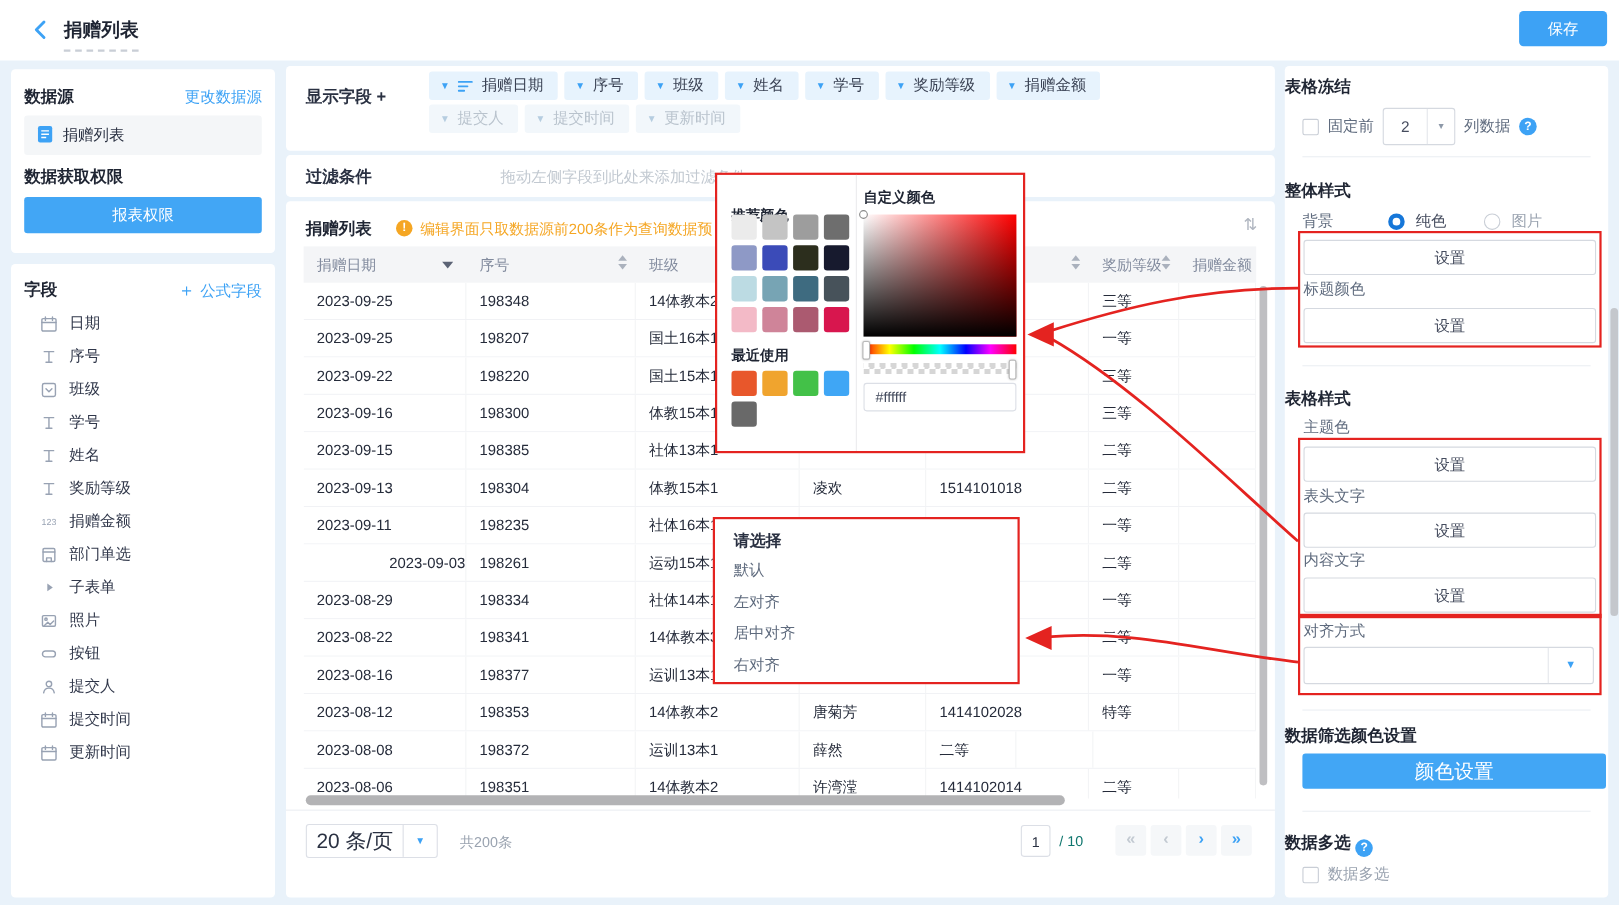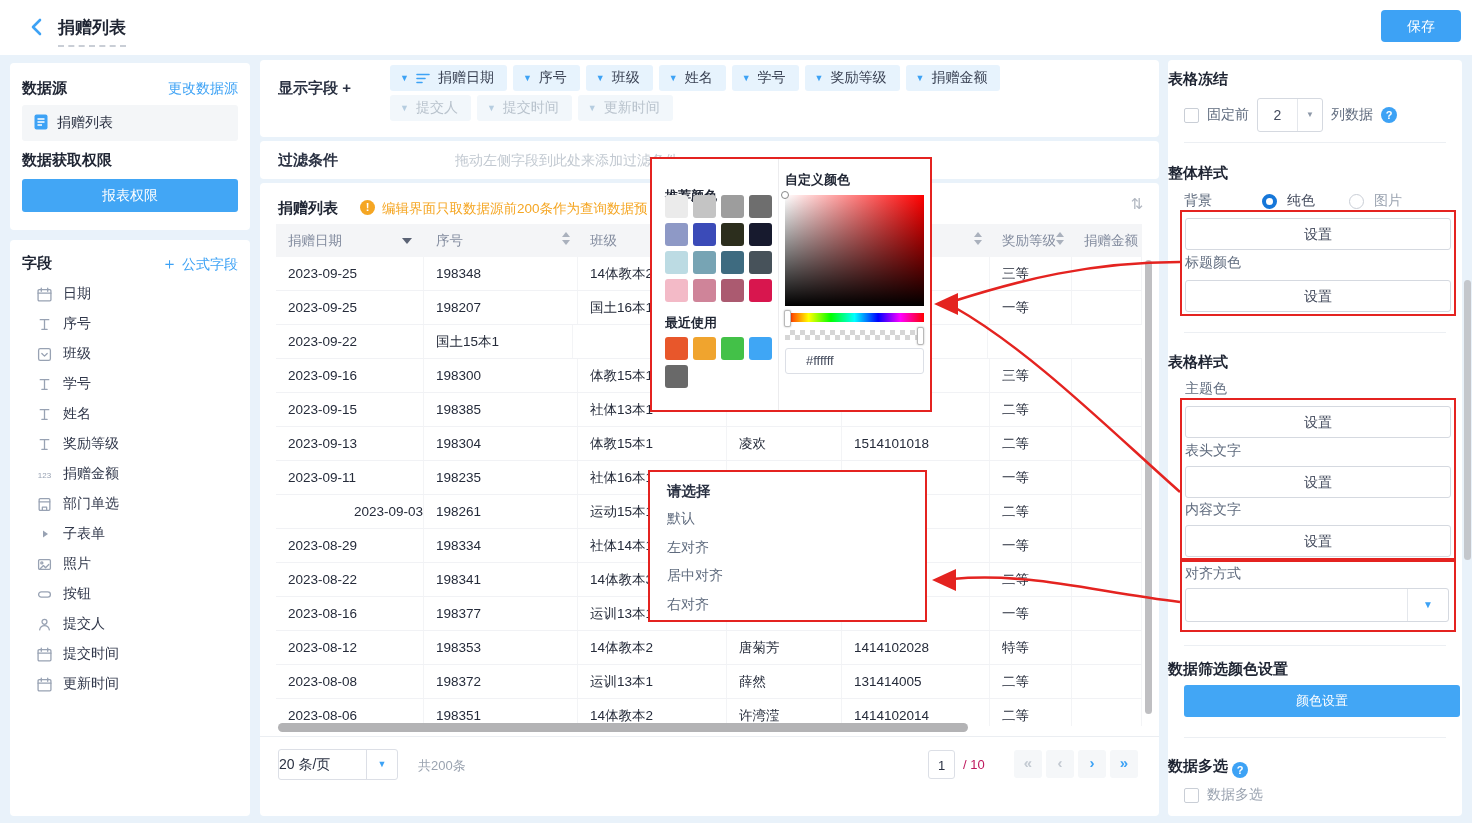--- a/index.html
+++ b/index.html
@@ -46,60 +46,60 @@
   .updown .dn{border-top:5px solid #aab1bd;}
   #tbody{position:absolute;left:16px;top:74px;width:866px;height:469px;overflow:hidden;}
   .trow{display:flex;height:34px;border-bottom:1px solid #f1f2f5;box-sizing:border-box;background:#fff;}
   .tcell{box-sizing:border-box;padding-left:12px;line-height:33px;font-size:13.5px;color:#252b3a;border-right:1px solid #f3f4f6;white-space:nowrap;overflow:hidden;}
   #vscroll{position:absolute;left:885px;top:77px;width:7px;height:454px;background:#bfbfc2;border-radius:4px;}
   #hscroll{position:absolute;left:18px;top:540px;width:690px;height:9px;background:#b3b3b5;border-radius:5px;}
   
   #pagerLine{position:absolute;left:0px;top:553px;width:899px;height:1px;background:#ebeef2;}
   #pager{position:absolute;left:0;top:554px;width:899px;height:60px;}
   #sizeSel{position:absolute;left:18px;top:12px;width:120px;height:31px;border:1px solid #dcdfe6;border-radius:3px;display:flex;align-items:center;box-sizing:border-box;cursor:pointer;background:#fff;}
-  #sizeSel .txt{flex:1;font-size:14px;color:#2a3142;}
+  #sizeSel .txt{flex:1;text-align:center;font-size:19px;color:#2a3142;}
   #sizeSel .car{width:30px;text-align:center;border-left:1px solid #dcdfe6;font-size:9px;color:#3da2f5;line-height:29px;}
   #totalTxt{position:absolute;left:158px;top:20px;font-size:13px;color:#9aa3b0;}
   #pageInput{position:absolute;left:668px;top:13px;width:27px;height:29px;border:1px solid #dcdfe6;border-radius:3px;text-align:center;line-height:29px;font-size:13px;color:#2a3142;box-sizing:border-box;background:#fff;}
-  #pageTotal{position:absolute;left:703px;top:20px;font-size:13px;color:#be185d;}
+  #pageTotal{position:absolute;left:703px;top:20px;font-size:13px;color:#0f766e;}
   .navbtn{position:absolute;top:13px;width:28px;height:28px;background:#f5f7f9;border-radius:3px;text-align:center;line-height:26px;font-size:15px;font-weight:bold;cursor:pointer;}
   .navbtn.dis{color:#c3cad2;}
   .navbtn.en{color:#3da2f5;}
   
   #rightPanel{left:1168px;top:60px;width:294px;height:756px;}
   .rp-title{position:absolute;left:0;font-size:15px;font-weight:bold;color:#1f2533;}
   .rp-label{position:absolute;left:17px;font-size:14px;color:#5f6b7e;}
   .set-btn{position:absolute;left:17px;width:264px;height:30px;border:1px solid #d5d9e0;border-radius:3px;background:#fff;color:#454c5e;font-size:14px;text-align:center;line-height:30px;cursor:pointer;}
   .red-box{position:absolute;left:12px;width:272px;border:2px solid #e42320;z-index:30;pointer-events:none;}
   #freezeRow{position:absolute;left:16px;top:38px;height:34px;display:flex;align-items:center;gap:8px;font-size:14px;color:#5f6b7e;}
   #freezeSel{width:66px;height:34px;border:1px solid #d5d9e0;border-radius:3px;display:flex;align-items:center;box-sizing:border-box;background:#fff;cursor:pointer;}
   #freezeSel .n{flex:1;text-align:center;font-size:14px;color:#454c5e;}
   #freezeSel .c{width:24px;text-align:center;border-left:1px solid #e4e7ec;font-size:8px;color:#8d98a8;line-height:32px;}
   #bgRow{position:absolute;left:16px;top:132px;display:flex;align-items:center;gap:10px;font-size:14px;color:#5f6b7e;}
   .radio-on{display:inline-block;width:15px;height:15px;border-radius:50%;border:4.5px solid #1677d9;background:#fff;box-sizing:border-box;}
   .radio-off{display:inline-block;width:15px;height:15px;border-radius:50%;border:1.5px solid #c9ced6;background:#fff;box-sizing:border-box;}
   #alignSel{position:absolute;left:17px;top:528px;width:264px;height:34px;border:1px solid #d5d9e0;border-radius:3px;display:flex;box-sizing:border-box;background:#fff;cursor:pointer;}
   #alignSel .sp{flex:1;}
   #alignSel .c{width:40px;border-left:1px solid #e4e7ec;text-align:center;font-size:10px;color:#3da2f5;line-height:32px;}
-  #colorSetBtn{position:absolute;left:16px;top:625px;width:276px;height:32px;background:#42a6f5;border-radius:3px;color:#fff;font-size:13px;text-align:center;line-height:32px;cursor:pointer;}
+  #colorSetBtn{position:absolute;left:16px;top:625px;width:276px;height:32px;background:#42a6f5;border-radius:3px;color:#fff;font-size:18px;text-align:center;line-height:32px;cursor:pointer;}
   #multiRow{position:absolute;left:16px;top:726px;display:flex;align-items:center;gap:8px;font-size:14px;color:#9aa3b0;}
   #winScroll{position:absolute;left:1464px;top:280px;width:7px;height:280px;background:#c4c7cc;border-radius:4px;z-index:5;}
   
   #colorPopup{position:absolute;left:650px;top:157px;width:282px;height:255px;background:#fff;border:2px solid #e42320;box-sizing:border-box;z-index:50;}
   #colorPopup .sec-title{position:absolute;font-size:13px;font-weight:bold;color:#1f2533;}
   .swgrid{position:absolute;display:grid;grid-template-columns:repeat(4,23px);grid-auto-rows:23px;gap:5px;}
   .sw{width:23px;height:23px;border-radius:3px;cursor:pointer;}
   #vdiv{position:absolute;left:126px;top:0;width:1px;height:251px;background:#ececee;}
   #gradSquare{position:absolute;left:133px;top:36px;width:139px;height:111px;background:linear-gradient(to top,#000,rgba(0,0,0,0)),linear-gradient(to right,#fff,#f00);cursor:crosshair;}
   #gradDot{position:absolute;left:-4px;top:-4px;width:8px;height:8px;border:1px solid #888;border-radius:50%;background:rgba(255,255,255,.6);box-sizing:border-box;}
   #hueBar{position:absolute;left:133px;top:154px;width:139px;height:9px;background:linear-gradient(to right,#f00 0%,#ff0 17%,#0f0 33%,#0ff 50%,#00f 67%,#f0f 83%,#f00 100%);cursor:pointer;}
   #hueHandle{position:absolute;left:-1px;top:-3px;width:5px;height:15px;background:#fff;border:1px solid #b9b9b9;border-radius:2px;box-shadow:0 0 2px rgba(0,0,0,.3);}
   #alphaBar{position:absolute;left:133px;top:171px;width:139px;height:10px;background:repeating-conic-gradient(#d6d6d6 0% 25%,#fff 0% 50%);background-size:10px 10px;cursor:pointer;}
   #alphaHandle{position:absolute;right:0px;top:-3px;width:5px;height:16px;background:#fff;border:1px solid #b9b9b9;border-radius:2px;box-shadow:0 0 2px rgba(0,0,0,.3);}
-  #hexInput{position:absolute;left:133px;top:189px;width:139px;height:26px;border:1px solid #dcdfe6;border-radius:3px;box-sizing:border-box;font-size:13px;color:#454c5e;line-height:24px;padding-left:20px;background:#fff;}
+  #hexInput{position:absolute;left:133px;top:189px;width:139px;height:26px;border:1px solid #dcdfe6;border-radius:3px;box-sizing:border-box;font-size:13px;color:#454c5e;line-height:24px;padding-left:10px;background:#fff;}
   
   #alignPopup{position:absolute;left:648px;top:470px;width:279px;height:152px;background:#fff;border:2px solid #e42320;box-sizing:border-box;z-index:50;}
   #alignPopup .ptitle{position:absolute;left:17px;top:10px;font-size:14.5px;font-weight:bold;color:#2a3142;}
   #alignPopup .opt{position:absolute;left:17px;font-size:14px;color:#5f6b7e;cursor:pointer;}
   
   #tblTitle{position:absolute;left:18px;top:16px;font-size:15px;font-weight:bold;color:#1f2533;}
   #warnIcon{position:absolute;left:100px;top:17px;width:15px;height:15px;border-radius:50%;background:#f5a623;color:#fff;font-size:11px;font-weight:bold;text-align:center;line-height:15px;}
   #warnTxt{position:absolute;left:122px;top:17px;font-size:13.5px;color:#f5a623;white-space:nowrap;width:540px;overflow:hidden;}
   #tblSort{position:absolute;right:16px;top:12px;font-size:15px;color:#b0b6c0;cursor:pointer;}
   #arrowsvg{position:absolute;left:0;top:0;z-index:60;pointer-events:none;}
@@ -364,20 +364,21 @@
           <div class="tcell" style="width: 148px;">2023-09-25</div>
           <div class="tcell" style="width: 154px;">198207</div>
           <div class="tcell" style="width: 149px;">国土16本1</div>
           <div class="tcell" style="width: 115px;"></div>
           <div class="tcell" style="width: 148px;"></div>
           <div class="tcell" style="width: 82px;">一等</div>
           <div class="tcell" style="width: 70px;"></div>
         </div>
         <div class="trow">
           <div class="tcell" style="width: 148px;">2023-09-22</div>
+          <div class="tcell" style="width: 154px;">198220</div>
           <div class="tcell" style="width: 149px;">国土15本1</div>
           <div class="tcell" style="width: 115px;"></div>
           <div class="tcell" style="width: 148px;"></div>
           <div class="tcell" style="width: 82px;">三等</div>
           <div class="tcell" style="width: 70px;"></div>
         </div>
         <div class="trow">
           <div class="tcell" style="width: 148px;">2023-09-16</div>
           <div class="tcell" style="width: 154px;">198300</div>
           <div class="tcell" style="width: 149px;">体教15本1</div>
@@ -456,21 +457,20 @@
           <div class="tcell" style="width: 115px;">唐菊芳</div>
           <div class="tcell" style="width: 148px;">1414102028</div>
           <div class="tcell" style="width: 82px;">特等</div>
           <div class="tcell" style="width: 70px;"></div>
         </div>
         <div class="trow">
           <div class="tcell" style="width: 148px;">2023-08-08</div>
           <div class="tcell" style="width: 154px;">198372</div>
           <div class="tcell" style="width: 149px;">运训13本1</div>
           <div class="tcell" style="width: 115px;">薛然</div>
-          <div class="tcell" style="width: 148px;">131414005</div>
           <div class="tcell" style="width: 82px;">二等</div>
           <div class="tcell" style="width: 70px;"></div>
         </div>
         <div class="trow">
           <div class="tcell" style="width: 148px;">2023-08-06</div>
           <div class="tcell" style="width: 154px;">198351</div>
           <div class="tcell" style="width: 149px;">14体教本2</div>
           <div class="tcell" style="width: 115px;">许湾滢</div>
           <div class="tcell" style="width: 148px;">1414102014</div>
           <div class="tcell" style="width: 82px;">二等</div>

